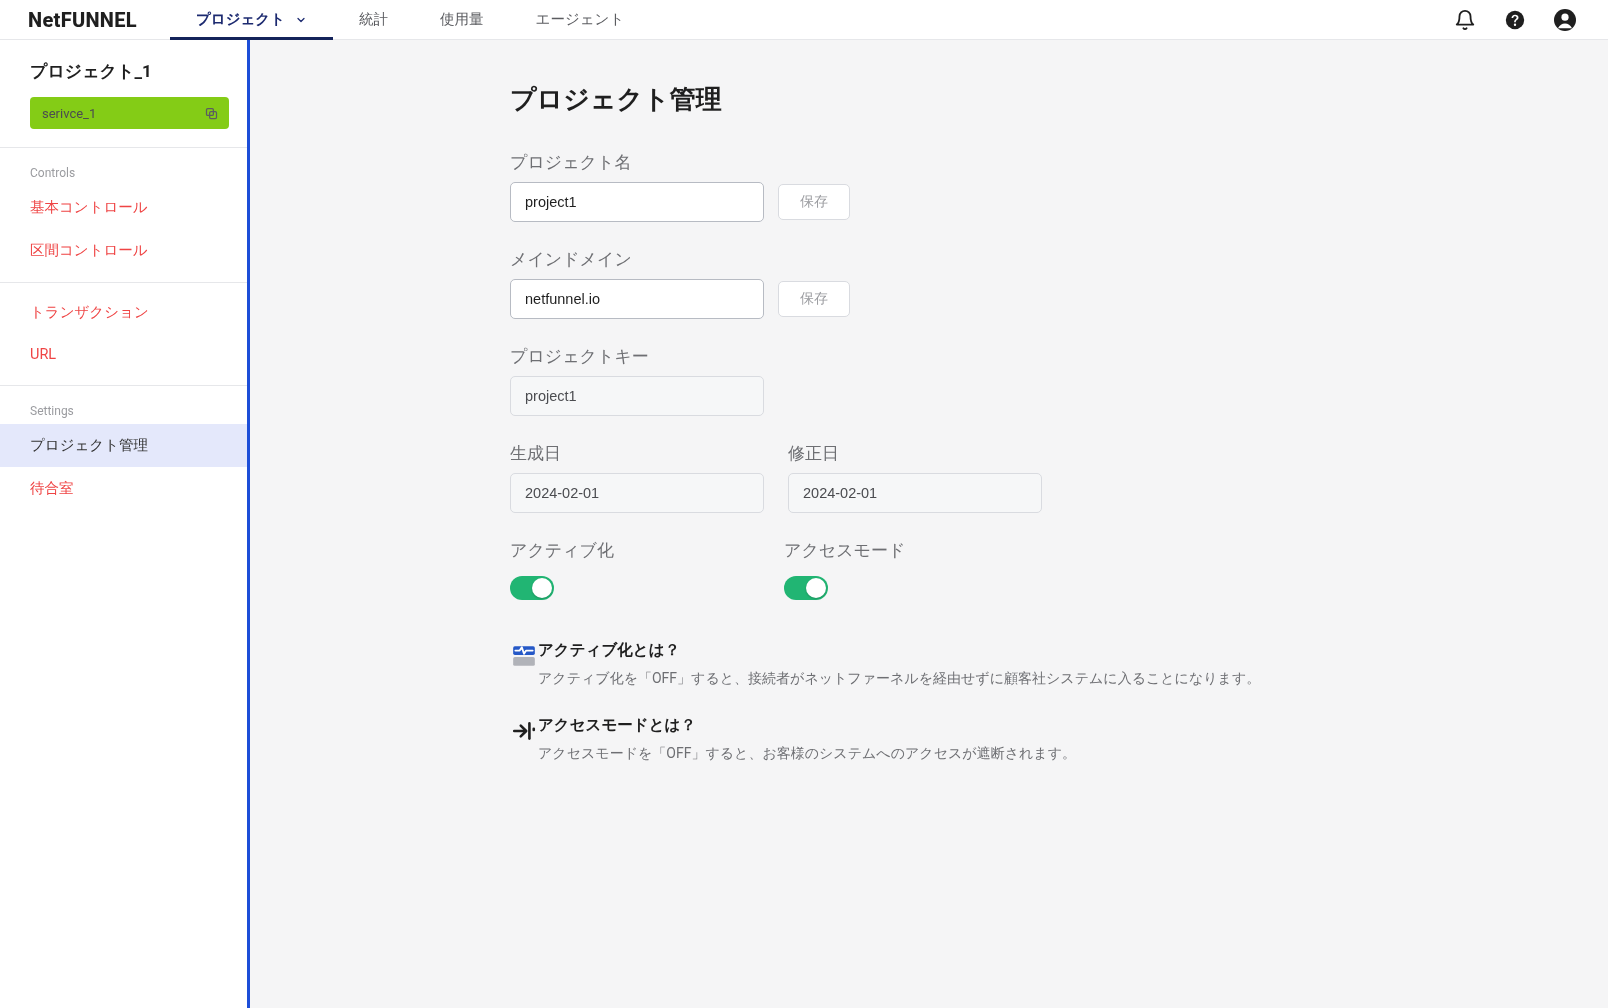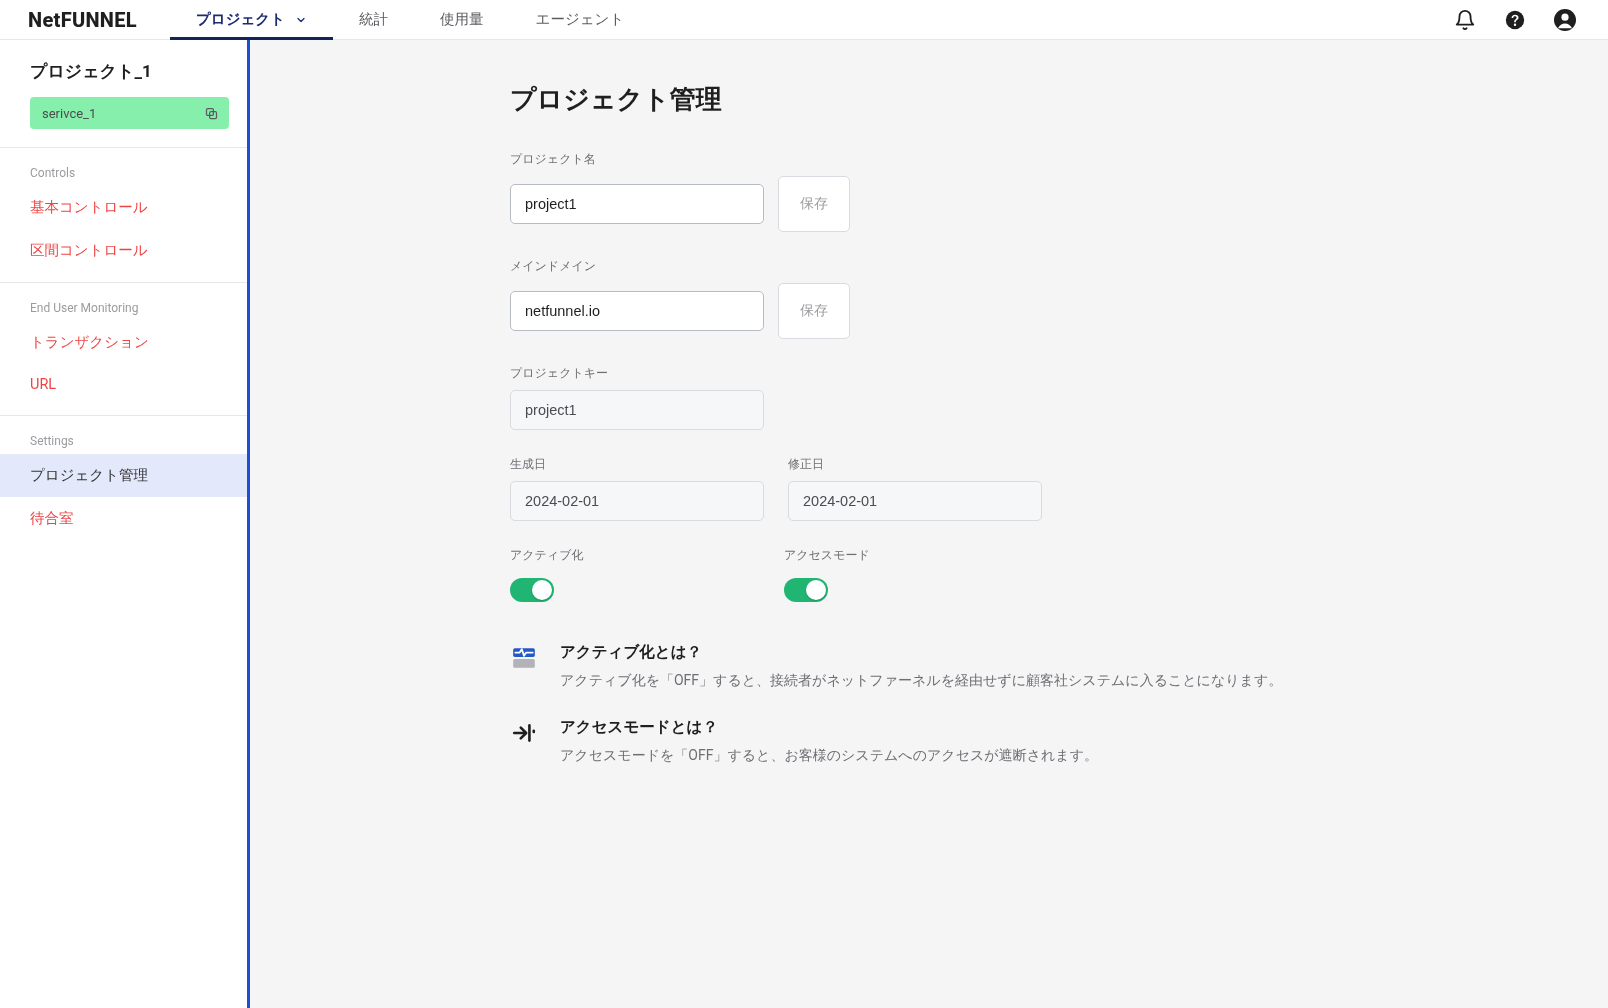--- a/index.html
+++ b/index.html
@@ -100,21 +100,21 @@
     flex-direction: column;
     padding-top: 20px;
   }
   .project-title {
     padding: 0 22px 14px 30px;
     font-size: 17px;
     font-weight: 700;
   }
   .service-chip {
     margin: 0 18px 18px 30px;
-    background: #86efac;
+    background: #84cc16;
     border-radius: 4px;
     height: 32px;
     display: flex;
     align-items: center;
     justify-content: space-between;
     padding: 0 10px 0 12px;
     font-size: 13px;
     color: #4b4c50;
   }
   .service-chip .copy {
@@ -148,21 +148,21 @@
     flex: 1 1 auto;
     overflow: auto;
     padding: 42px 60px 60px 260px; 
   }
   .page-title {
     font-size: 26px;
     font-weight: 700;
     margin-bottom: 34px;
   }
   .field-label {
-    font-size: 12px;
+    font-size: 17px;
     color: #6e6f73;
     margin-bottom: 8px;
   }
   .field-row {
     display: flex;
     align-items: center;
     gap: 14px;
     margin-bottom: 26px;
   }
   .two-col {
@@ -185,21 +185,21 @@
     font-size: 14.5px;
     color: #1f1f1f;
     outline: none;
   }
   .text-input.readonly {
     background: #f6f7f8;
     border-color: #d9dbe0;
     color: #4b4c50;
   }
   .save-btn {
-    height: 56px;
+    height: 36px;
     min-width: 72px;
     padding: 0 18px;
     border: 1px solid #d9dbe0;
     border-radius: 5px;
     background: #ffffff;
     color: #9b9ca0;
     font-size: 14px;
     cursor: pointer;
   }
   .toggle {
@@ -220,21 +220,20 @@
   .toggle-row {
     display: flex;
     gap: 20px;
     margin-bottom: 40px;
   }
   .toggle-col { width: 254px; }
   .toggle-col .field-label { margin-bottom: 14px; }
 
   .info-block {
     display: flex;
-    gap: 22px;
     margin-bottom: 26px;
     max-width: 820px;
   }
   .info-icon {
     width: 28px; height: 28px;
     flex-shrink: 0;
     display: inline-flex;
     align-items: center; justify-content: center;
     margin-top: 2px;
   }
@@ -319,21 +318,20 @@
       </div>
 
       <div class="side-divider"></div>
 
       <div class="side-section-label">Controls</div>
       <div class="side-item">基本コントロール</div>
       <div class="side-item">区間コントロール</div>
 
       <div class="side-divider" style="margin-top:10px;"></div>
 
-      <div class="side-section-label">End User Monitoring</div>
       <div class="side-item">トランザクション</div>
       <div class="side-item">URL</div>
 
       <div class="side-divider" style="margin-top:10px;"></div>
 
       <div class="side-section-label">Settings</div>
       <div class="side-item selected">プロジェクト管理</div>
       <div class="side-item">待合室</div>
     </aside>
 

